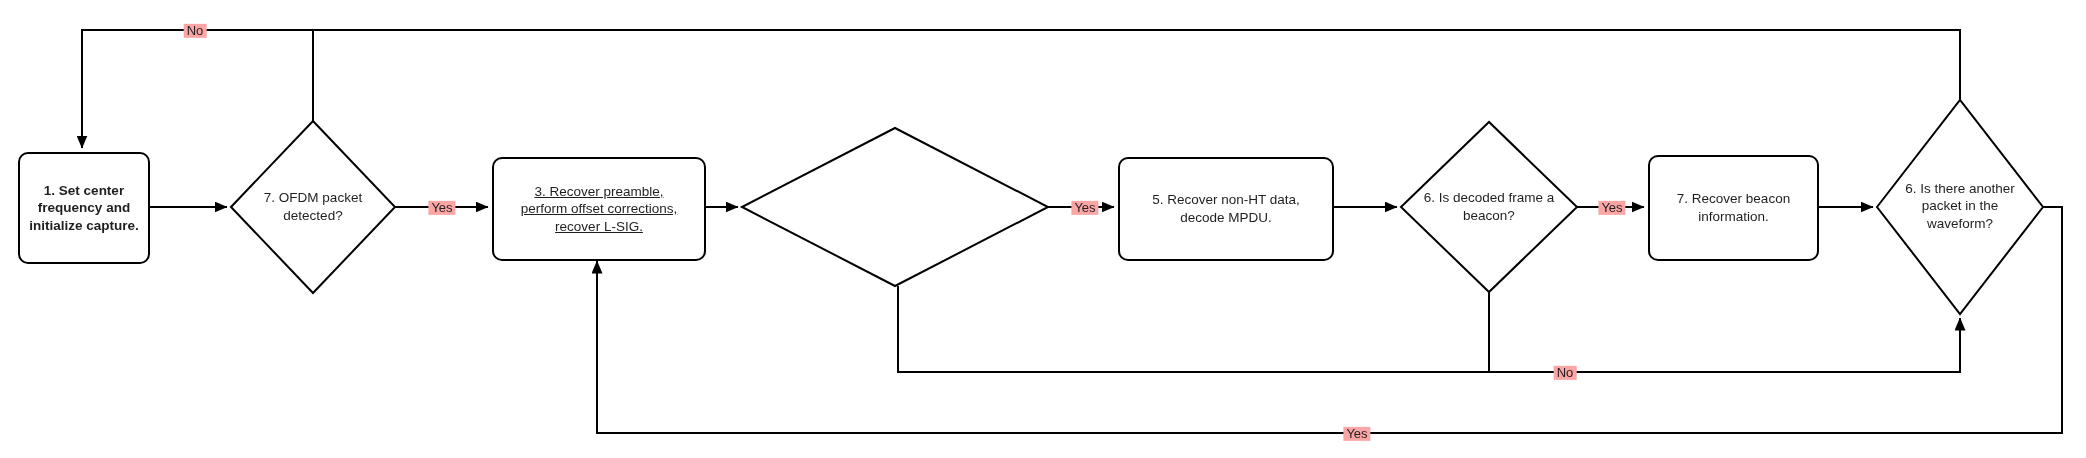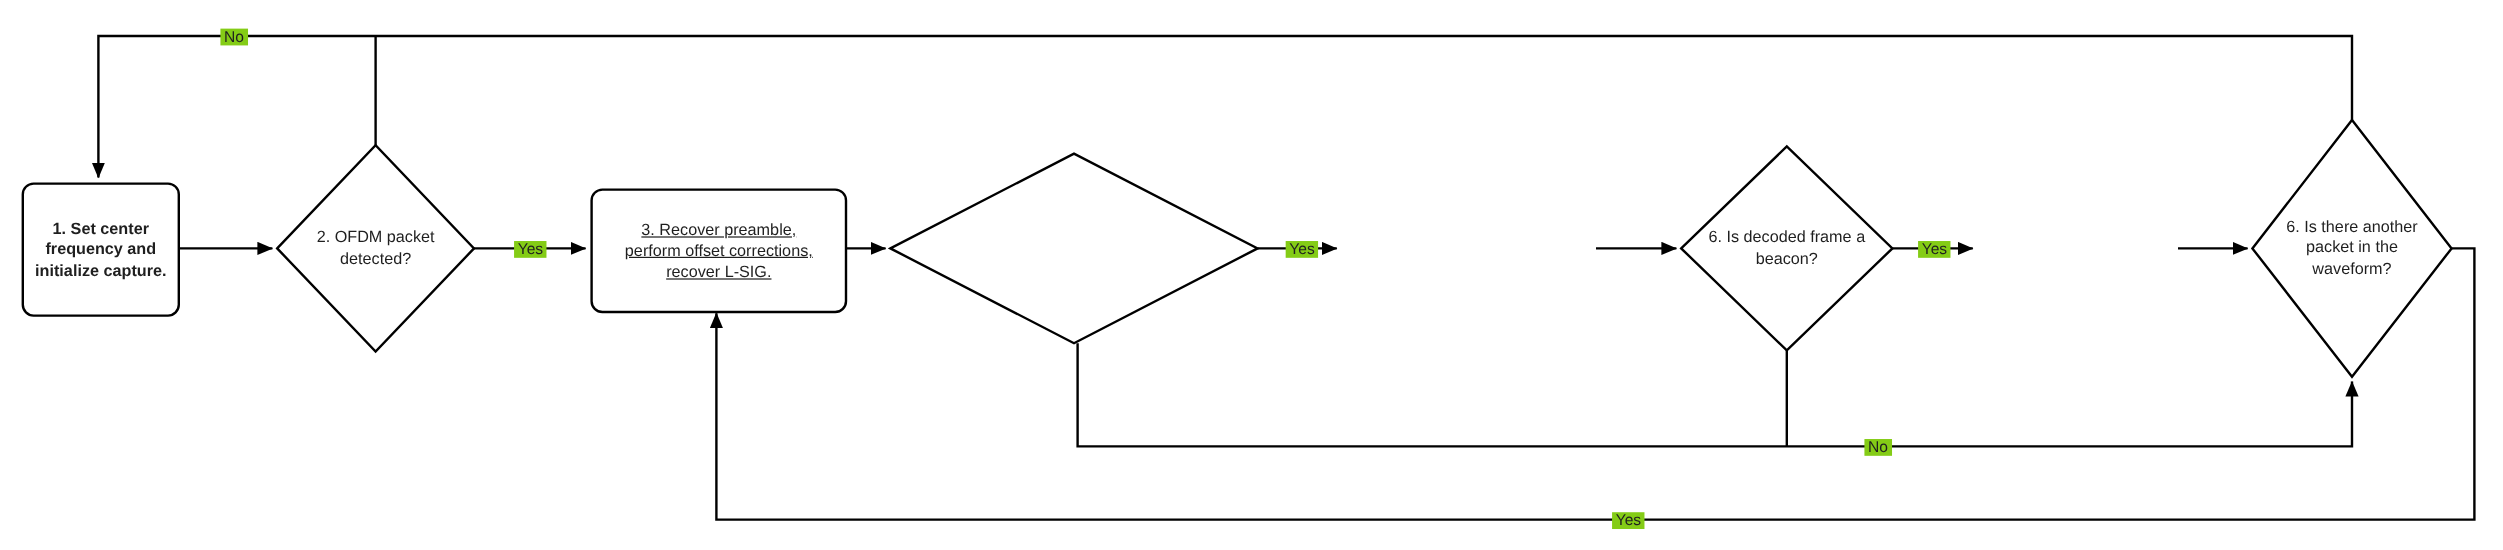--- a/index.html
+++ b/index.html
@@ -32,21 +32,21 @@
     background: #ffffff;
     border: 2px solid #000000;
     border-radius: 10px;
   }
   .decision-label {
     z-index: 3;
   }
   .edge-label {
     position: absolute;
     transform: translate(-50%, -50%);
-    background: #84cc16;
+    background: #fca5a5;
     padding: 0 3px;
     font-size: 13px;
     line-height: 1.1;
     z-index: 3;
   }
   
   #n1 { left: 18px;   top: 152px; width: 128px; height: 108px; font-weight: bold; }
   #n2 { left: 233px;  top: 162px; width: 160px; height: 90px;  }
   #n3 { left: 492px;  top: 157px; width: 210px; height: 100px; text-decoration: underline; }
   #n4 { left: 762px;  top: 167px; width: 266px; height: 80px;  }
@@ -95,22 +95,26 @@
 
     <path d="M2043 207 H2062 V433 H597 V261" fill="none" stroke="#000000" stroke-width="2" marker-end="url(#arrow)"></path>
   </svg>
 
   <div id="n1" class="node proc">1. Set center
 frequency and
 initialize capture.</div>
   <div id="n3" class="node proc">3. Recover preamble,
 perform offset corrections,
 recover L-SIG.</div>
+  <div id="n5" class="node proc">5. Recover non-HT data,
+decode MPDU.</div>
+  <div id="n7" class="node proc">7. Recover beacon
+information.</div>
 
-  <div id="n2" class="node decision-label">2. OFDM packet
+  <div id="n2" class="node decision-label">7. OFDM packet
 detected?</div>
   <div id="n6" class="node decision-label">6. Is decoded frame a
 beacon?</div>
   <div id="n8" class="node decision-label">6. Is there another
 packet in the
 waveform?</div>
 
   <span id="el-no-top" class="edge-label">No</span>
   <span id="el-yes-2-3" class="edge-label">Yes</span>
   <span id="el-yes-4-5" class="edge-label">Yes</span>

